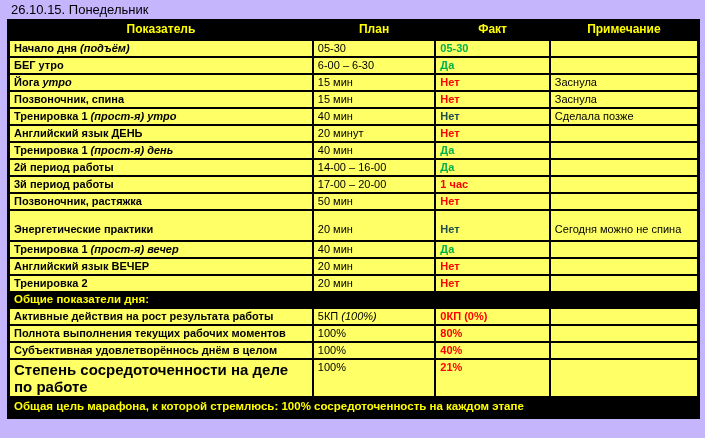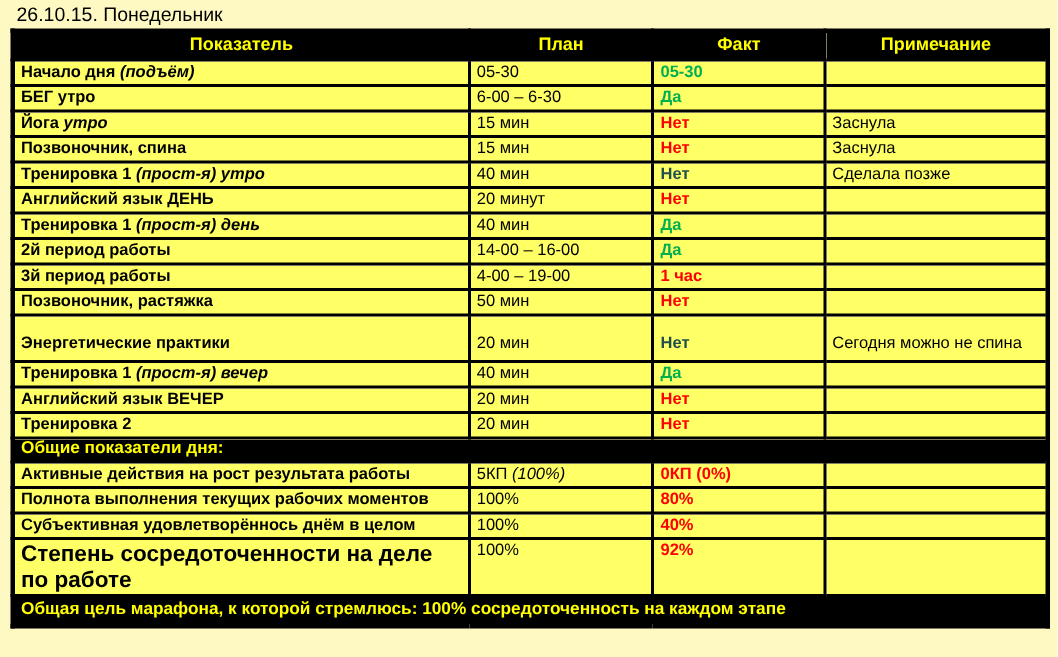--- a/index.html
+++ b/index.html
@@ -1,16 +1,16 @@
 <!DOCTYPE html>
 <html><head>
 <meta charset="utf-8">
 <style>
   html,body{margin:0;padding:0;background:#fff;}
-  .page{position:relative;width:705px;height:438px;background:#fef9c3;overflow:hidden;
+  .page{position:relative;width:705px;height:438px;background:#c4b5fd;overflow:hidden;
         font-family:"Liberation Sans",sans-serif;}
   .title{position:absolute;left:11px;top:2px;font-size:13px;color:#000;white-space:nowrap;}
   table.grid{position:absolute;left:7px;top:19px;width:693px;border-collapse:collapse;
              table-layout:fixed;border:3px solid #000;}
   table.grid td,table.grid th{border:2px solid #000;padding:0 4px;font-size:11px;
              overflow:hidden;line-height:1.15;}
   tr.hdr{height:19px;background:#000;padding-left:36px;}
   tr.hdr th{color:#FFFF00;font-weight:bold;font-size:12px;text-align:center;border-color:#000;}
   tr.r{height:17px;background:#FFFF66;}
   tr.tall{height:31px;}
@@ -94,21 +94,21 @@
           <td class="note"></td>
         </tr>
         <tr class="r">
           <td class="ind"><span>2й период работы</span></td>
           <td class="plan"><span>14-00 – 16-00</span></td>
           <td class="fact" style="color: rgb(0, 176, 80);">Да</td>
           <td class="note"></td>
         </tr>
         <tr class="r">
           <td class="ind"><span>3й период работы</span></td>
-          <td class="plan"><span>4-00 – 19-00</span></td>
+          <td class="plan"><span>17-00 – 20-00</span></td>
           <td class="fact" style="color: rgb(255, 0, 0);">1 час</td>
           <td class="note"></td>
         </tr>
         <tr class="r">
           <td class="ind"><span>Позвоночник, растяжка</span></td>
           <td class="plan"><span>50 мин</span></td>
           <td class="fact" style="color: rgb(255, 0, 0);">Нет</td>
           <td class="note"></td>
         </tr>
         <tr class="r tall">
@@ -152,21 +152,21 @@
         </tr>
         <tr class="r">
           <td class="ind"><span>Субъективная удовлетворённось днём в целом</span></td>
           <td class="plan"><span>100%</span></td>
           <td class="fact" style="color: rgb(255, 0, 0);">40%</td>
           <td class="note"></td>
         </tr>
         <tr class="r big">
           <td class="ind"><span>Степень сосредоточенности на деле по работе</span></td>
           <td class="plan"><span>100%</span></td>
-          <td class="fact" style="color: rgb(255, 0, 0);">92%</td>
+          <td class="fact" style="color: rgb(255, 0, 0);">21%</td>
           <td class="note"></td>
         </tr>
         <tr class="goal">
           <td colspan="4">Общая цель марафона, к которой стремлюсь: 100% сосредоточенность  на каждом этапе</td>
         </tr>
       </tbody>
   </table>
 </div>
 
 </body></html>

